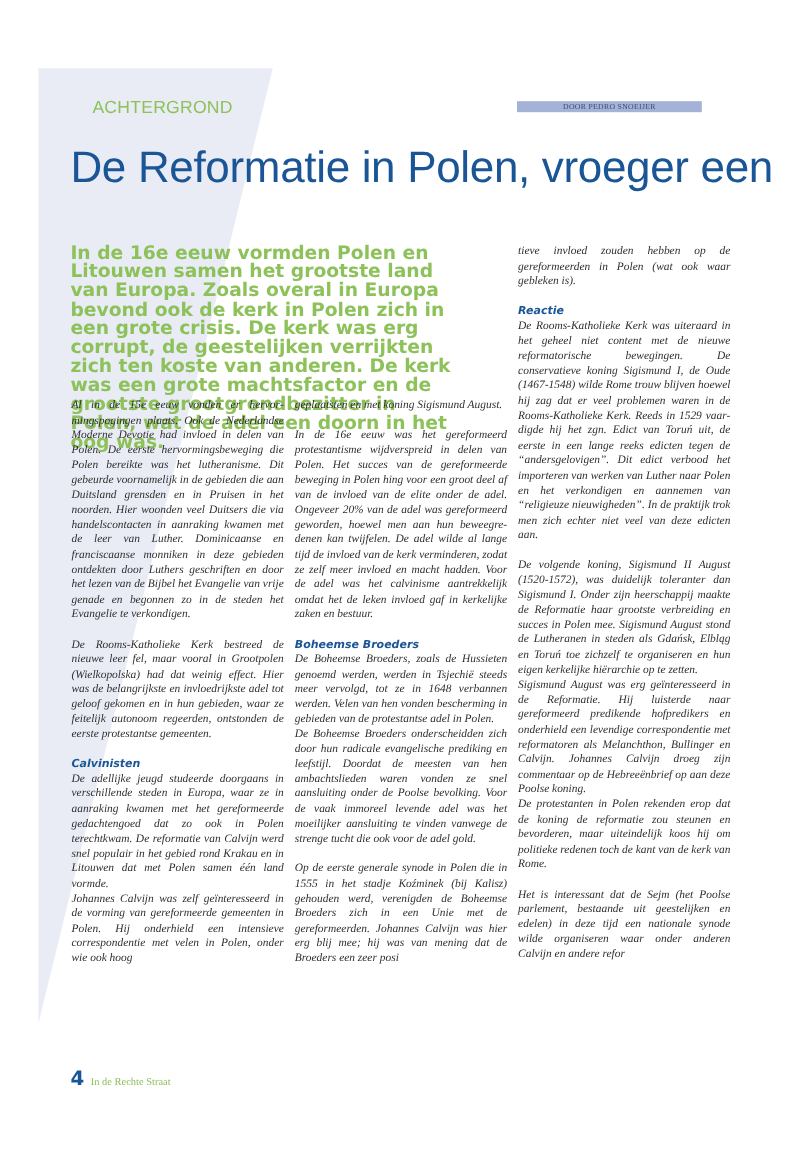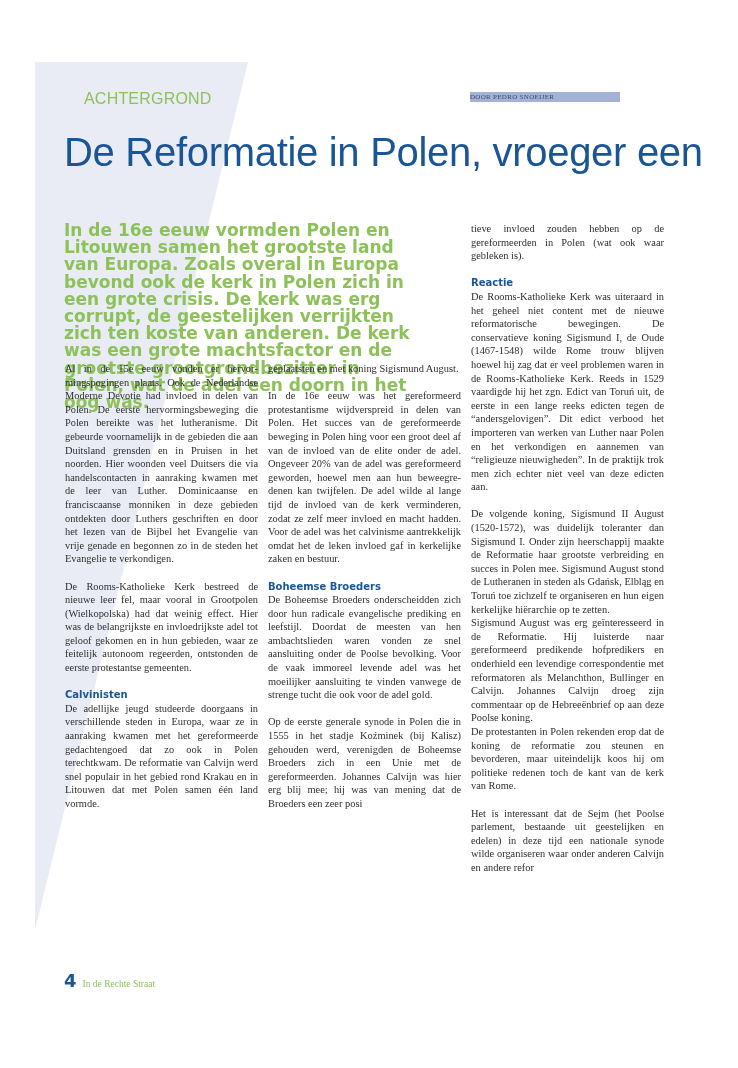--- a/index.html
+++ b/index.html
@@ -8,40 +8,40 @@
     background: #ffffff;
     font-family: "Liberation Sans", sans-serif;
   }
   .wedge { position: absolute; left: 0; top: 0; width: 738px; height: 1068px; z-index: 0; }
   .section-label {
     position: absolute; left: 65px; top: 90px;
     font-family: "Liberation Sans", sans-serif;
     color: #8dc15a; font-size: 16px; letter-spacing: 0.2px; z-index: 2; margin-left: 19px;
   }
   .byline {
-    position: absolute; left: 470px; top: 92px; width: 150px; height: 10px;
+    position: absolute; left: 470px; top: 92px; width: 168px; height: 10px;
     background: #a3b2d6; color: #3b4a6e;
     font-family: "Liberation Serif", serif;
-    font-size: 7px; line-height: 10px; letter-spacing: 0.3px; z-index: 2;
+    font-size: 7px; line-height: 10px; text-align: center; letter-spacing: 0.3px; z-index: 2;
   }
   .title {
     position: absolute; left: 64px; top: 130px;
     font-family: "Liberation Sans", sans-serif;
     color: #1a5596; font-size: 40px; white-space: nowrap; letter-spacing: -0.3px; z-index: 2;
   }
   .intro {
     position: absolute; left: 64px; top: 222px; width: 350px;
     font-family: "DejaVu Sans", sans-serif; font-weight: bold;
     color: #8dc15a; font-size: 17px; line-height: 17.2px; z-index: 2;
   }
   .col {
     position: absolute; width: 193px;
     font-family: "Liberation Serif", serif;
     color: #2e2e2e; font-size: 10.4px; line-height: 13.6px;
-    text-align: justify; hyphens: manual; z-index: 2;
+    text-align: justify; hyphens: manual; z-index: 2; font-style: italic;
   }
   .col p { margin: 0; }
   .col p.gap { margin-top: 13.6px; }
   .col h3 {
     margin: 13.6px 0 0 0;
     font-family: "DejaVu Sans", sans-serif; font-weight: bold;
     color: #1a5596; font-size: 10px; line-height: 13.6px;
   }
   .col1 { left: 65px; top: 362px; }
   .col2 { left: 268px; top: 362px; }
@@ -61,26 +61,28 @@
 <div class="byline">DOOR PEDRO SNOEIJER</div>
 <h1 class="title" style="margin:0;font-weight:normal;text-align:right;">De Reformatie in Polen, vroeger een</h1>
 
 <div class="intro">In de 16e eeuw vormden Polen en Litouwen samen het grootste land van Europa. Zoals overal in Europa bevond ook de kerk in Polen zich in een grote crisis. De kerk was erg corrupt, de geestelijken verrijkten zich ten koste van anderen. De kerk was een grote machtsfactor en de groot­ste grootgrondbezitter in Polen, wat de adel een doorn in het oog was.</div>
 
 <div class="col col1">
   <p>Al in de 15e eeuw vonden er hervor­mingspogingen plaats. Ook de Neder­landse Moderne Devotie had invloed in delen van Polen. De eerste hervor­mingsbeweging die Polen bereikte was het lutheranisme. Dit gebeurde voor­namelijk in de gebieden die aan Duits­land grensden en in Pruisen in het noorden. Hier woonden veel Duitsers die via handelscontacten in aanraking kwamen met de leer van Luther. Domi­nicaanse en franciscaanse monniken in deze gebieden ontdekten door Lu­thers geschriften en door het lezen van de Bijbel het Evangelie van vrije gena­de en begonnen zo in de steden het Evangelie te verkondigen.</p>
   <p class="gap">De Rooms-Katholieke Kerk bestreed de nieuwe leer fel, maar vooral in Grootpolen (Wielkopolska) had dat weinig effect. Hier was de belangrijk­ste en invloedrijkste adel tot geloof gekomen en in hun gebieden, waar ze feitelijk autonoom regeerden, ont­stonden de eerste protestantse ge­meenten.</p>
   <h3>Calvinisten</h3>
   <p>De adellijke jeugd studeerde door­gaans in verschillende steden in Euro­pa, waar ze in aanraking kwamen met het gereformeerde gedachtengoed dat zo ook in Polen terechtkwam. De re­formatie van Calvijn werd snel popu­lair in het gebied rond Krakau en in Litouwen dat met Polen samen één land vormde.</p>
+  <p>Johannes Calvijn was zelf geïnteres­seerd in de vorming van gereformeer­de gemeenten in Polen. Hij onderhield een intensieve correspondentie met velen in Polen, onder wie ook hoog­</p>
 </div>
 
 <div class="col col2">
   <p>geplaatsten en met koning Sigismund August.</p>
   <p class="gap">In de 16e eeuw was het gereformeerd protestantisme wijdverspreid in delen van Polen. Het succes van de gerefor­meerde beweging in Polen hing voor een groot deel af van de invloed van de elite onder de adel. Ongeveer 20% van de adel was gereformeerd gewor­den, hoewel men aan hun beweegre­denen kan twijfelen. De adel wilde al lange tijd de invloed van de kerk ver­minderen, zodat ze zelf meer invloed en macht hadden. Voor de adel was het calvinisme aantrekkelijk omdat het de leken invloed gaf in kerkelijke za­ken en bestuur.</p>
   <h3>Boheemse Broeders</h3>
+  <p>De Boheemse Broeders, zoals de Hus­sieten genoemd werden, werden in Tsjechië steeds meer vervolgd, tot ze in 1648 verbannen werden. Velen van hen vonden bescherming in gebieden van de protestantse adel in Polen.</p>
   <p>De Boheemse Broeders onderscheid­den zich door hun radicale evangeli­sche prediking en leefstijl. Doordat de meesten van hen ambachtslieden wa­ren vonden ze snel aansluiting onder de Poolse bevolking. Voor de vaak immo­reel levende adel was het moeilijker aansluiting te vinden vanwege de stren­ge tucht die ook voor de adel gold.</p>
   <p class="gap">Op de eerste generale synode in Polen die in 1555 in het stadje Koźminek (bij Kalisz) gehouden werd, verenigden de Boheemse Broeders zich in een Unie met de gereformeerden. Johannes Cal­vijn was hier erg blij mee; hij was van mening dat de Broeders een zeer posi­</p>
 </div>
 
 <div class="col col3">
   <p>tieve invloed zouden hebben op de gereformeerden in Polen (wat ook waar gebleken is).</p>
   <h3>Reactie</h3>
   <p>De Rooms-Katholieke Kerk was uiter­aard in het geheel niet content met de nieuwe reformatorische bewegingen. De conservatieve koning Sigismund I, de Oude (1467-1548) wilde Rome trouw blijven hoewel hij zag dat er veel problemen waren in de Rooms-Katholieke Kerk. Reeds in 1529 vaar­digde hij het zgn. Edict van Toruń uit, de eerste in een lange reeks edicten tegen de “andersgelovigen”. Dit edict verbood het importeren van werken van Luther naar Polen en het verkondi­gen en aannemen van “religieuze nieuwigheden”. In de praktijk trok men zich echter niet veel van deze edicten aan.</p>
   <p class="gap">De volgende koning, Sigismund II Au­gust (1520-1572), was duidelijk tole­ranter dan Sigismund I. Onder zijn heerschappij maakte de Reformatie haar grootste verbreiding en succes in Polen mee. Sigismund August stond de Lutheranen in steden als Gdańsk, Elbląg en Toruń toe zichzelf te organi­seren en hun eigen kerkelijke hiërar­chie op te zetten.</p>
   <p>Sigismund August was erg geïnteres­seerd in de Reformatie. Hij luisterde naar gereformeerd predikende hofpre­dikers en onderhield een levendige correspondentie met reformatoren als Melanchthon, Bullinger en Calvijn. Jo­hannes Calvijn droeg zijn commentaar op de Hebreeënbrief op aan deze Poolse koning.</p>

